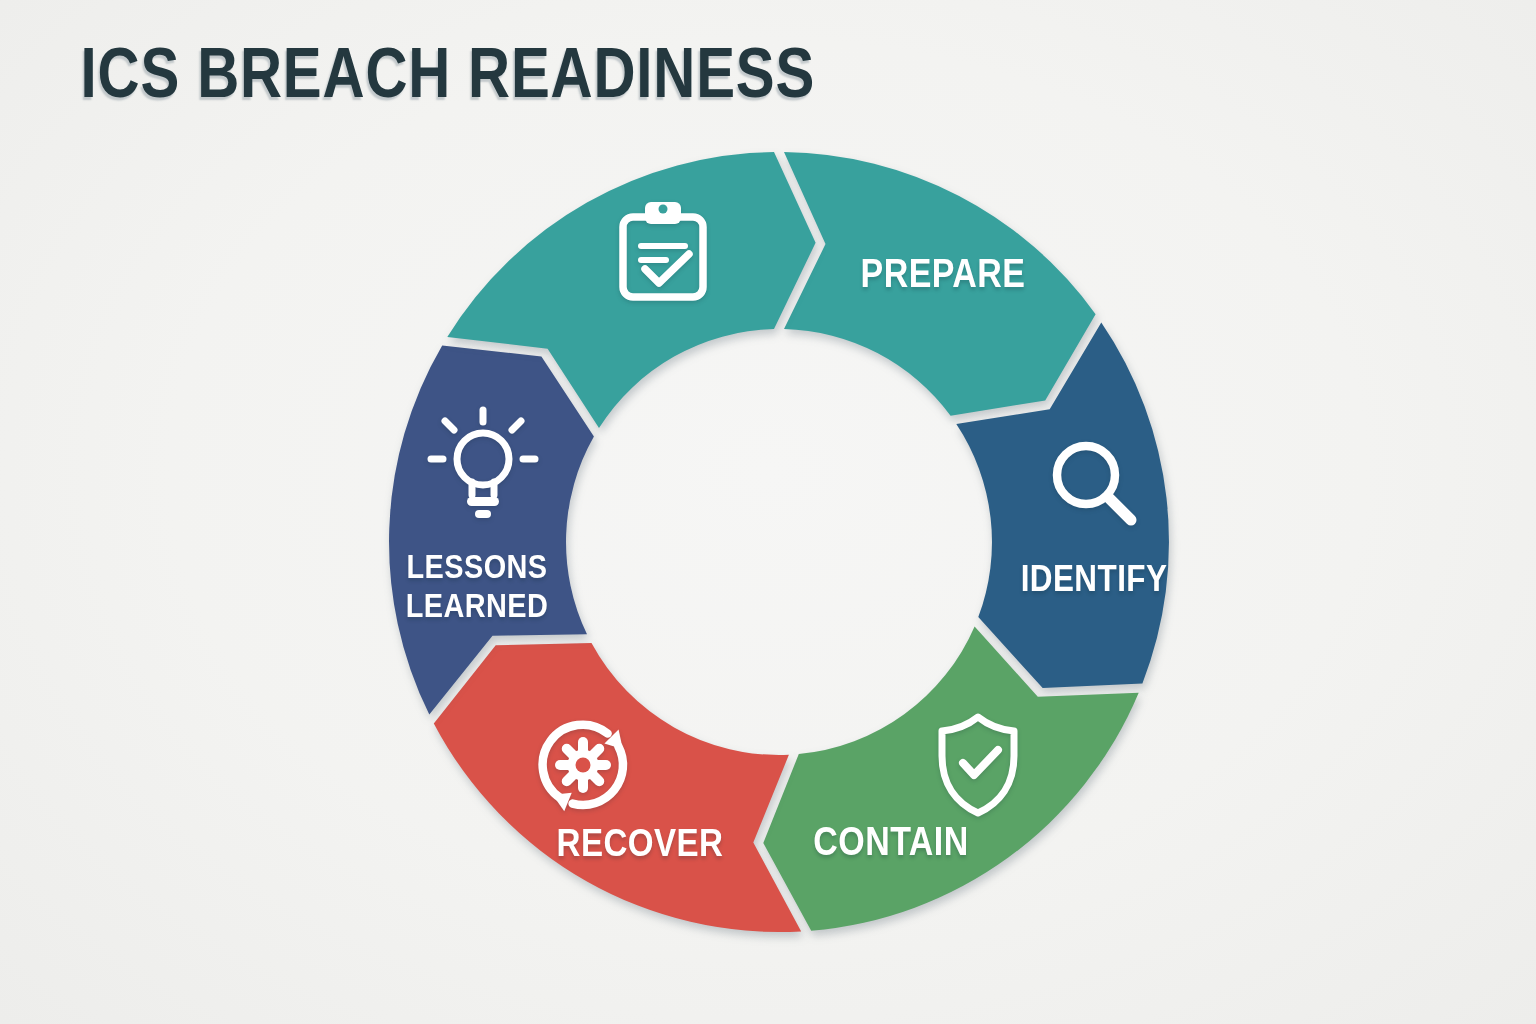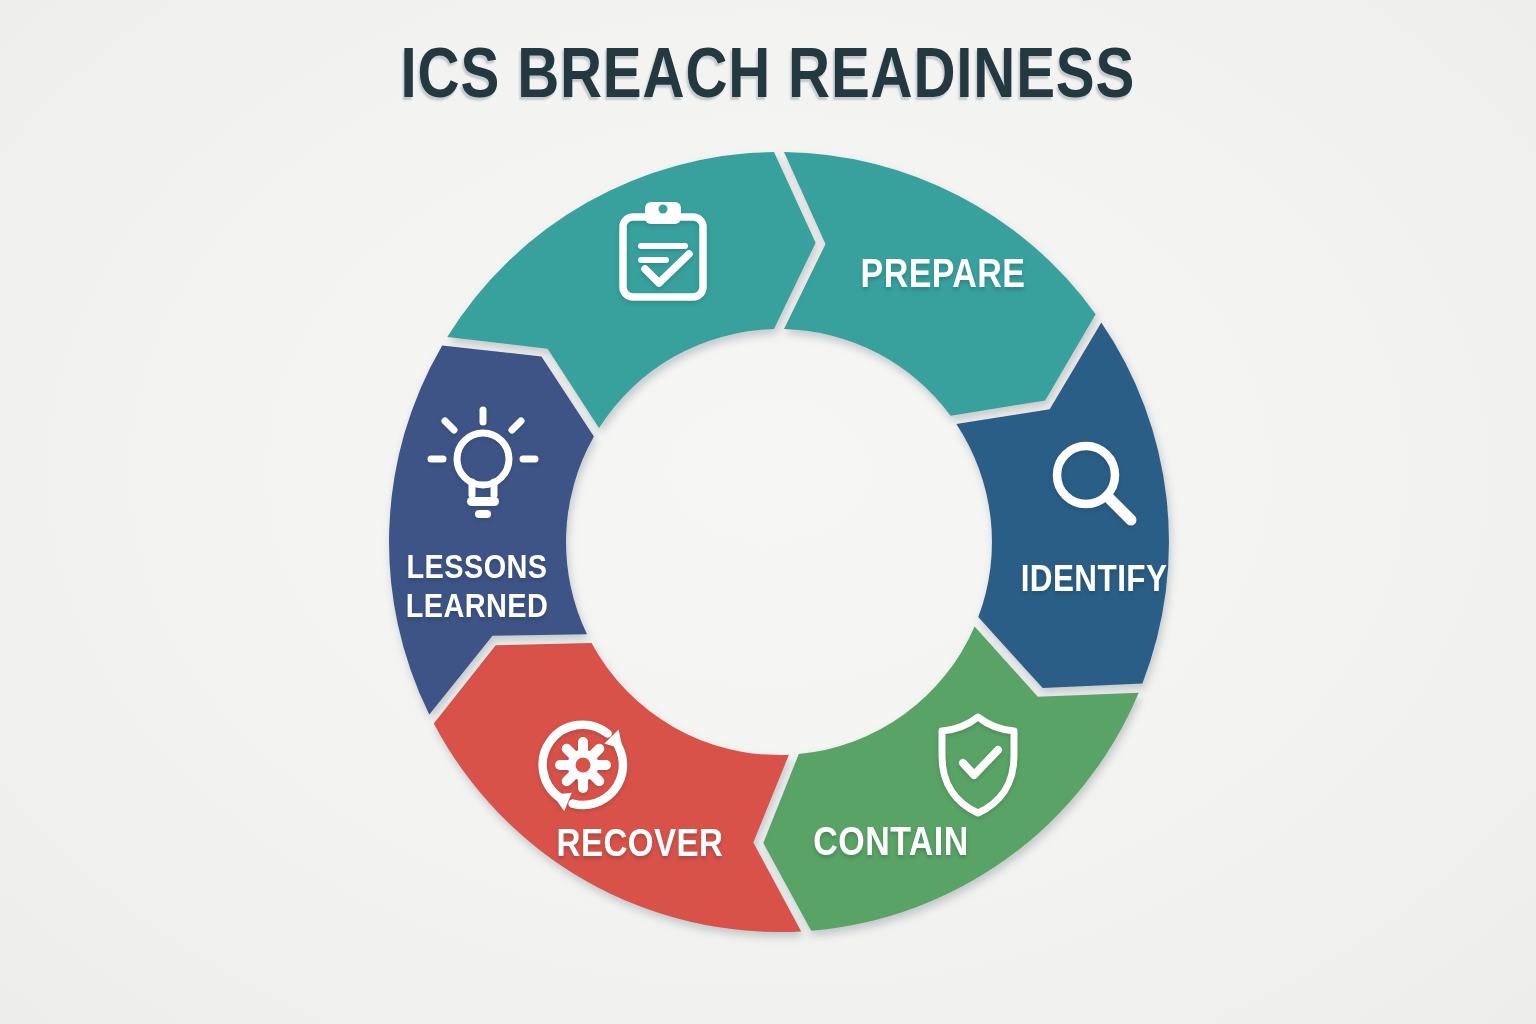--- a/index.html
+++ b/index.html
@@ -6,21 +6,21 @@
   body {
     width: 1536px; height: 1024px;
     overflow: hidden;
     background: radial-gradient(ellipse at 50% 46%, #f6f6f5 0%, #f3f3f1 55%, #ededeb 100%);
     font-family: "Liberation Sans", sans-serif;
   }
   .stage { position: relative; width: 1536px; height: 1024px; }
 
   .title {
     position: absolute; top: 34px; left: 0; right: 0;
-    margin: 0; text-align: center;
+    margin: 0; text-align: left;
     font-size: 71px; font-weight: bold; line-height: 1.1;
     color: #24383F; letter-spacing: 1px;
   }
   .title .squeeze {
     display: inline-block;
     transform: scaleX(0.82);
     transform-origin: 50% 50%;
     text-shadow: -2px 3px 2px rgba(125,140,150,0.40);
   }
 

